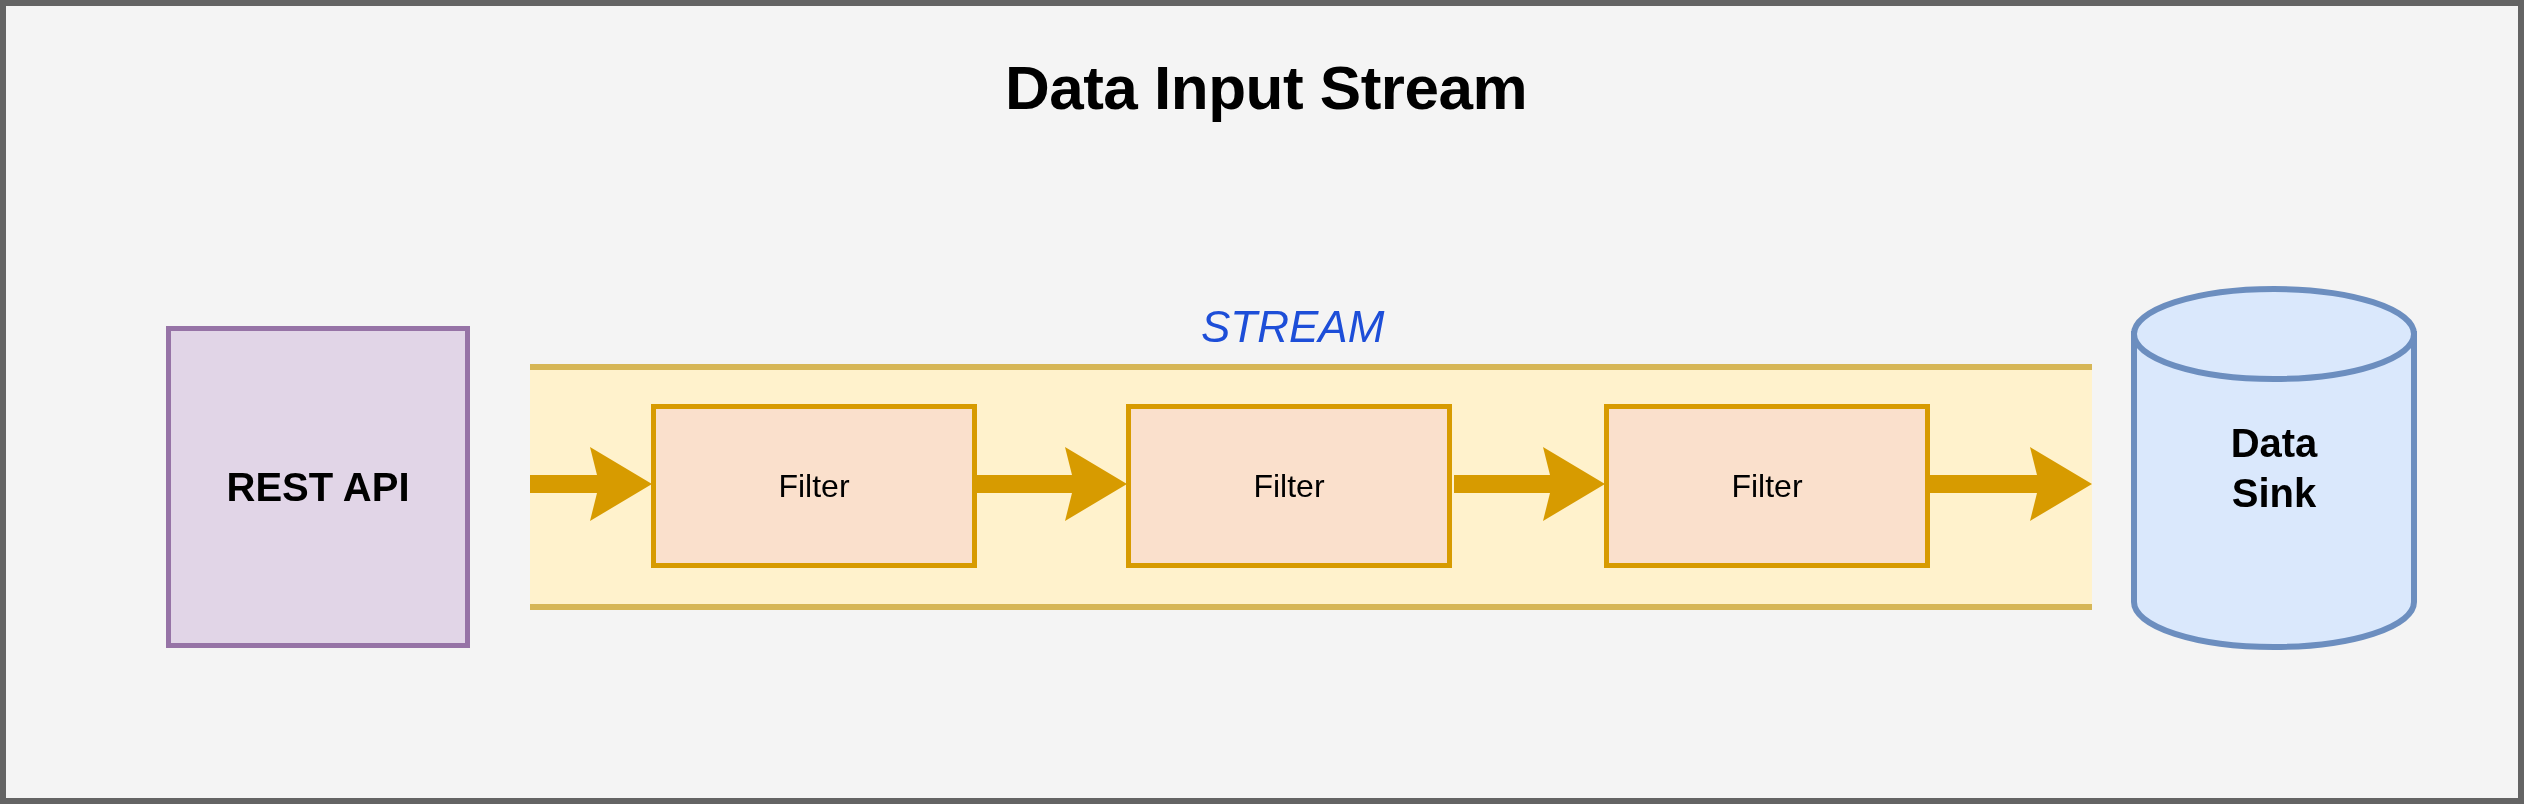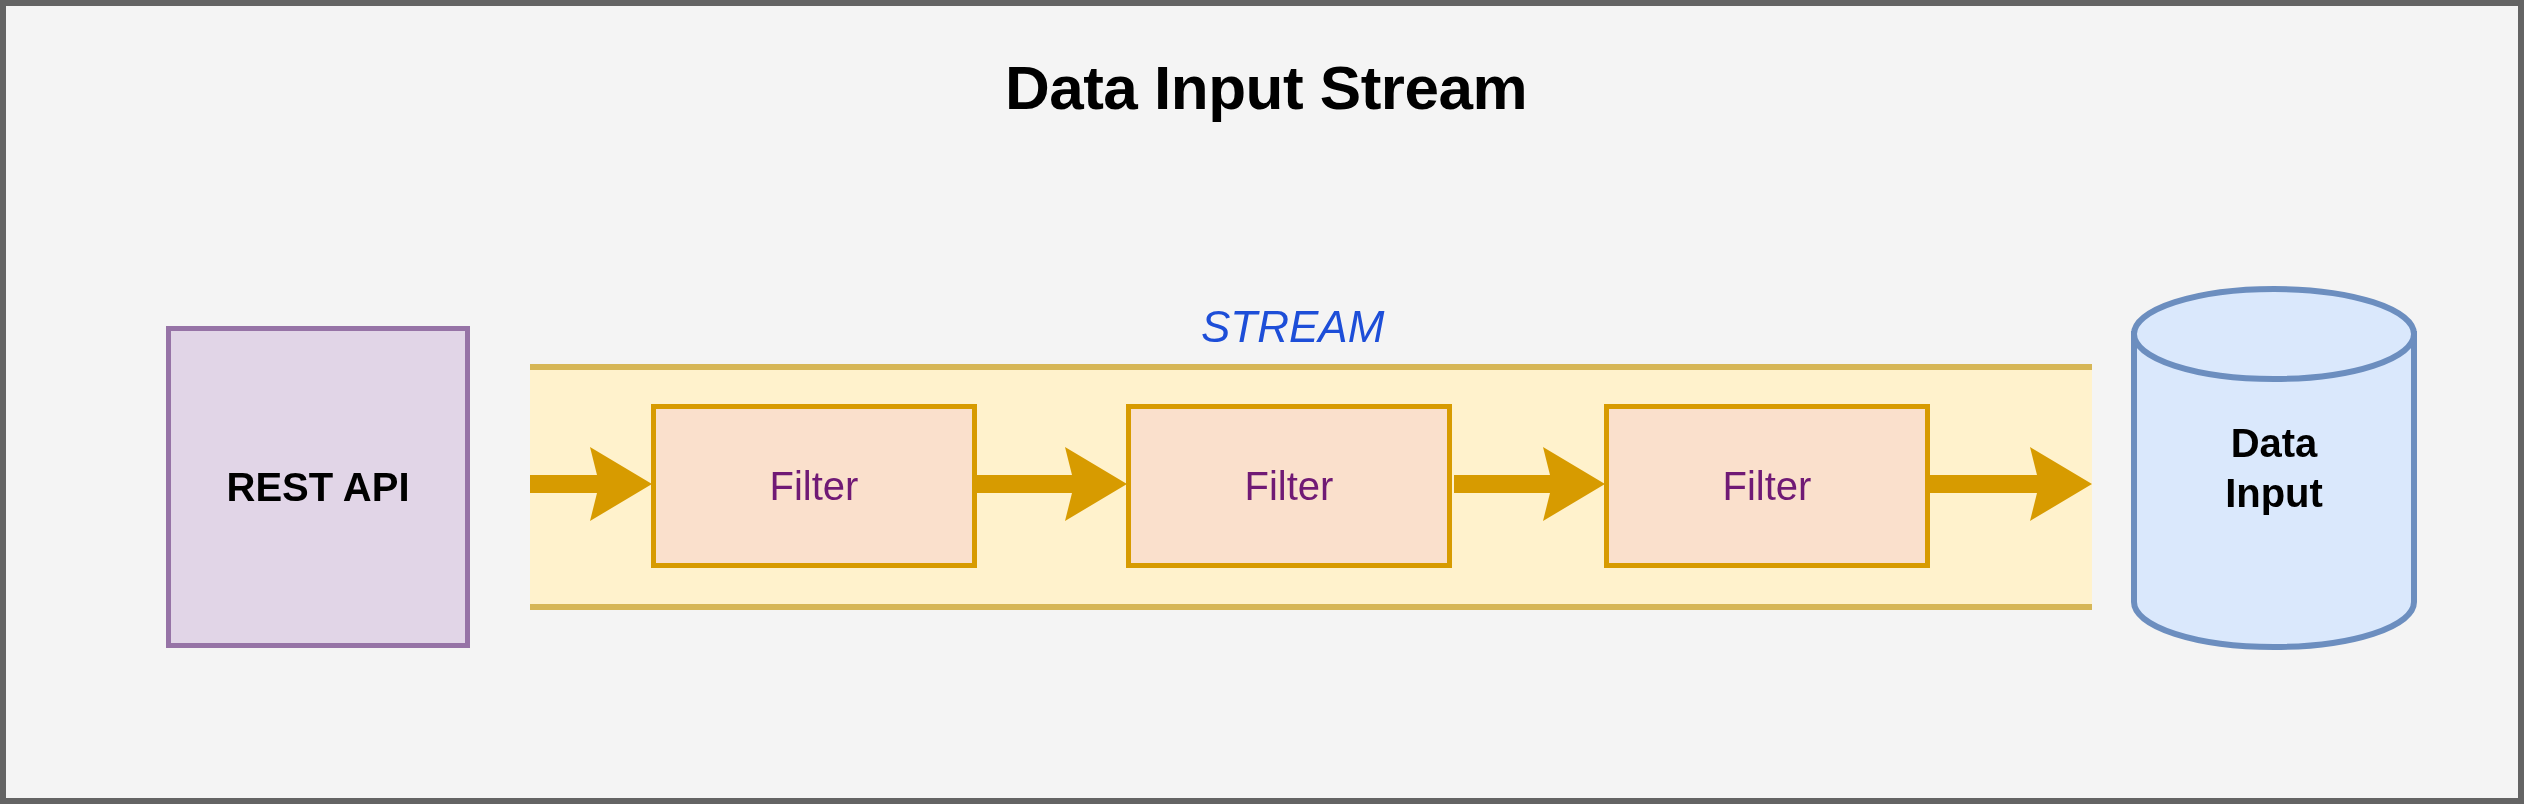--- a/index.html
+++ b/index.html
@@ -94,23 +94,23 @@
     background: #fae0cc;
     border: 5px solid #d79b00;
     box-sizing: border-box;
     display: flex;
     align-items: center;
     justify-content: center;
     z-index: 4;
   }
   .filter-label {
     font-family: "Liberation Sans", sans-serif;
-    font-size: 40px;
+    font-size: 32px;
     font-weight: normal;
-    color: #701a75;
+    color: #000000;
     white-space: nowrap;
   }
   #filter-1 { left: 645px;  top: 398px; }
   #filter-2 { left: 1120px; top: 398px; }
   #filter-3 { left: 1598px; top: 398px; }
 
   
   .flow-arrow {
     position: absolute;
     height: 74px;
@@ -198,17 +198,17 @@
     </svg>
   </div>
 
   <div class="data-sink">
     <svg viewBox="0 0 286 364" preserveAspectRatio="none">
       <path d="M 3,48 L 3,316 A 140,45 0 0 0 283,316 L 283,48 Z" fill="#dae8fc" stroke="#6c8ebf" stroke-width="6"></path>
       <ellipse cx="143" cy="48" rx="140" ry="45" fill="#dae8fc" stroke="#6c8ebf" stroke-width="6"></ellipse>
     </svg>
     <div class="data-sink-label">
       <span>Data</span>
-      <span>Input</span>
+      <span>Sink</span>
     </div>
   </div>
 
 </div>
 
 </body></html>

